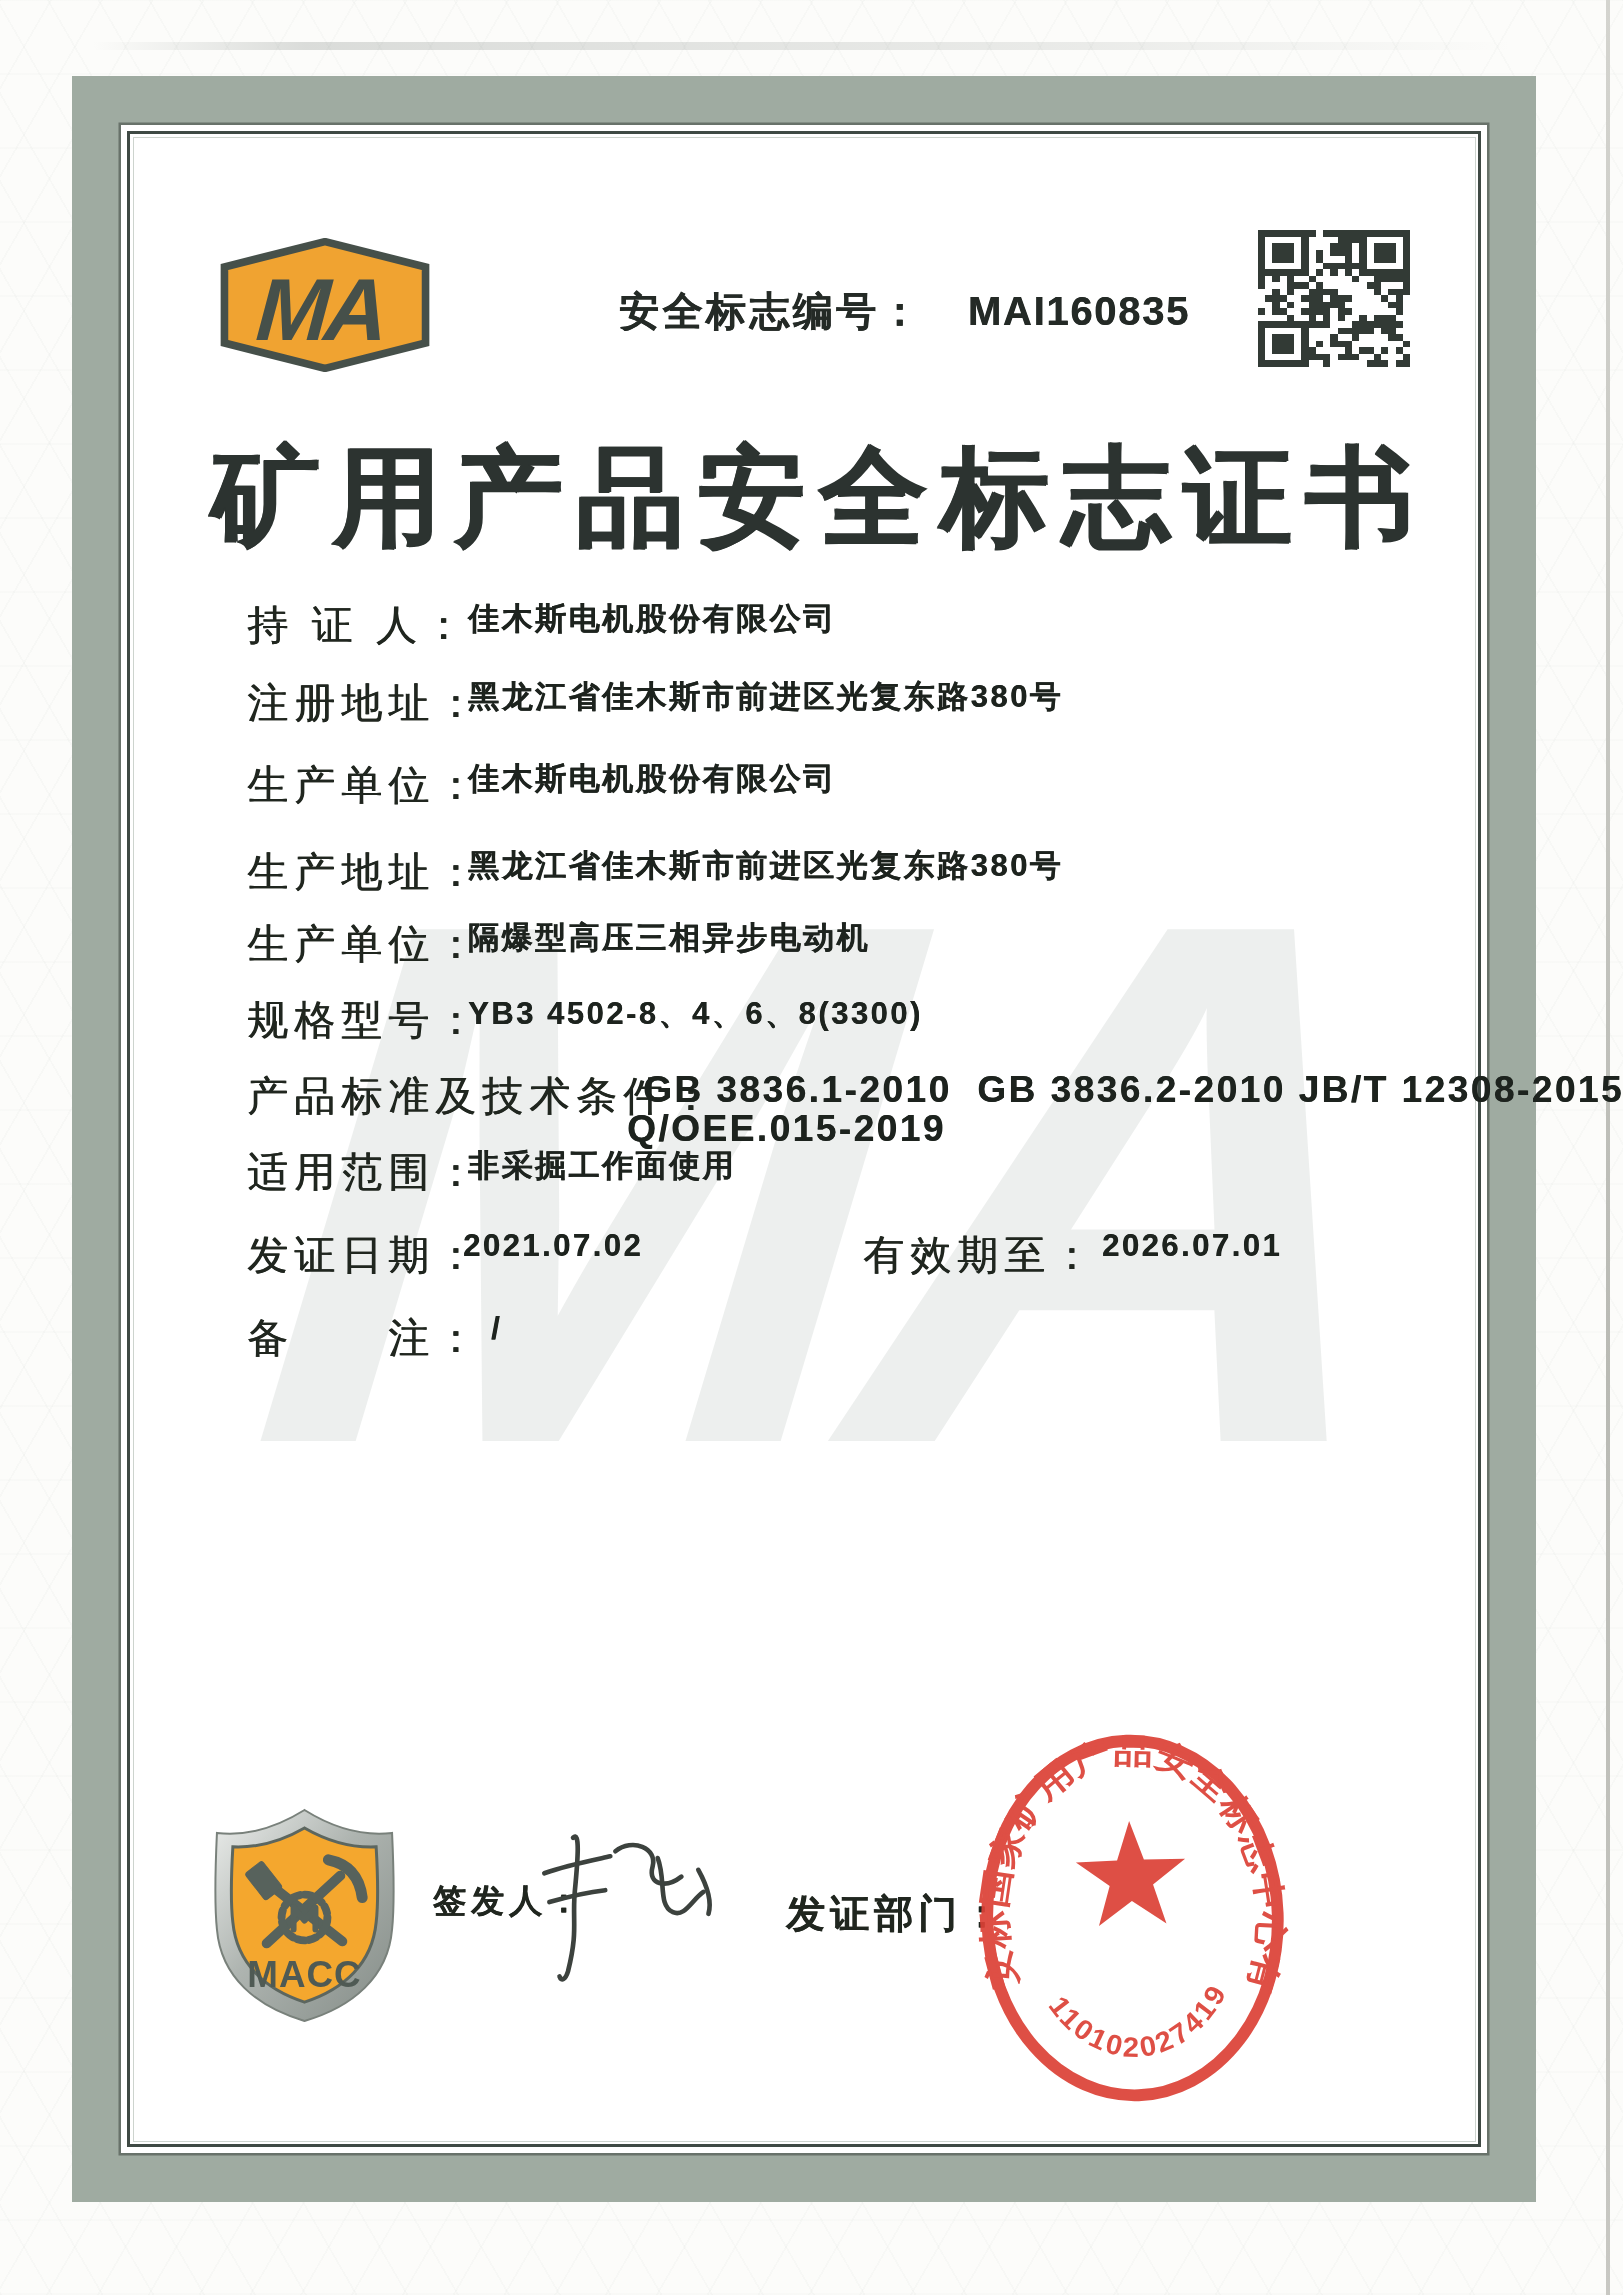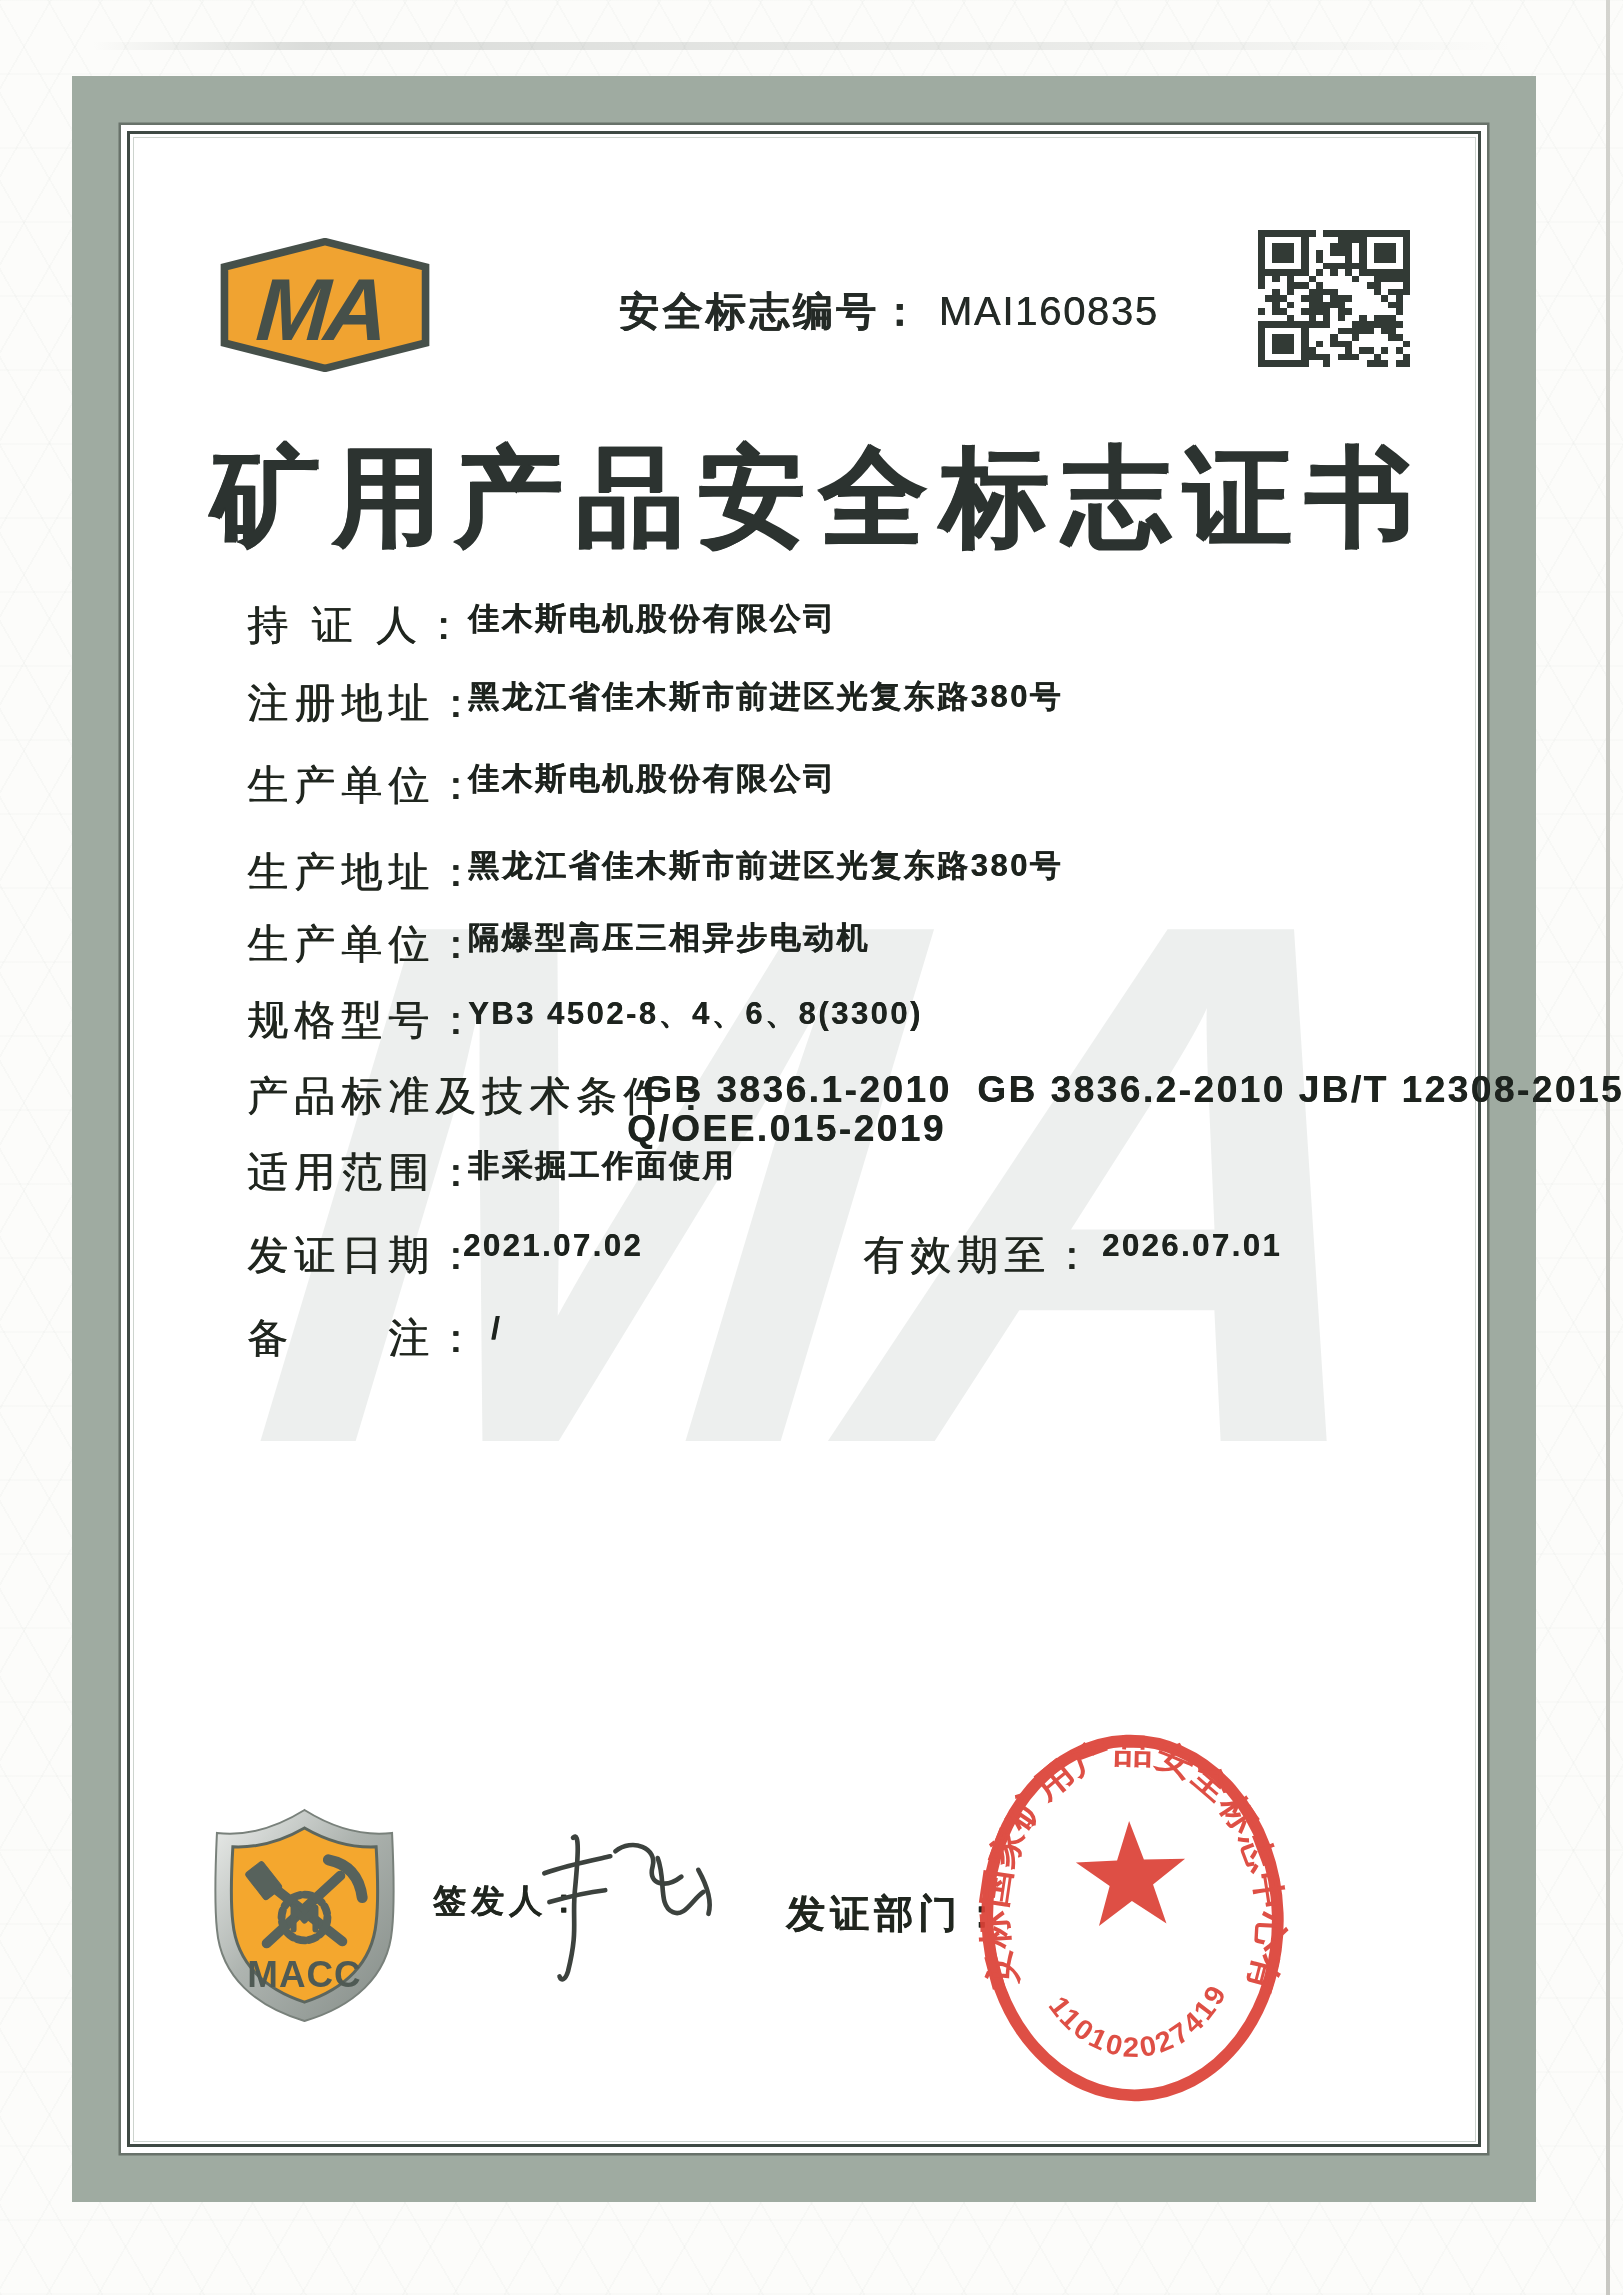--- a/index.html
+++ b/index.html
@@ -36,21 +36,21 @@
   .inner::after{content:"";position:absolute;inset:2.5px;border:0.8px solid #cdd4ce;}
   .watermark{
     position:absolute;left:237px;top:761px;width:1184px;height:845px;
     font-size:744px;line-height:845px;font-weight:900;font-style:italic;
     color:rgba(165,176,170,.20);letter-spacing:-24px;transform:skewX(-6deg);
     text-align:center;pointer-events:none;
   }
   .ma-badge{position:absolute;left:216px;top:238px;}
   .certno{position:absolute;left:619px;top:284px;font-size:40px;font-weight:900;
     letter-spacing:3.4px;color:#242a26;text-shadow:0.5px 0 currentColor;white-space:nowrap;}
-  .certno .certval{margin-left:16px;letter-spacing:1.7px;font-weight:400;font-style:normal;}
+  .certno .certval{margin-left:45px;letter-spacing:1.7px;font-weight:700;font-style:normal;}
   .qr{position:absolute;left:1258px;top:230px;width:152px;height:137px;}
   .title{
     position:absolute;left:0;top:425px;width:1623px;padding-left:14px;box-sizing:border-box;
     text-align:center;font-size:108px;font-weight:900;letter-spacing:13.5px;color:#2c3330;
     text-shadow:1.7px 0 0 currentColor, 0 0.8px 0 currentColor;white-space:nowrap;
   }
   .row{position:absolute;left:247px;white-space:nowrap;}
   .lbl{position:absolute;left:0;top:0;font-size:41px;font-weight:400;letter-spacing:6px;
     color:#20261f;text-shadow:0.7px 0 currentColor;white-space:pre;}
   .val{position:absolute;top:0;font-size:31px;font-weight:700;letter-spacing:2.5px;

